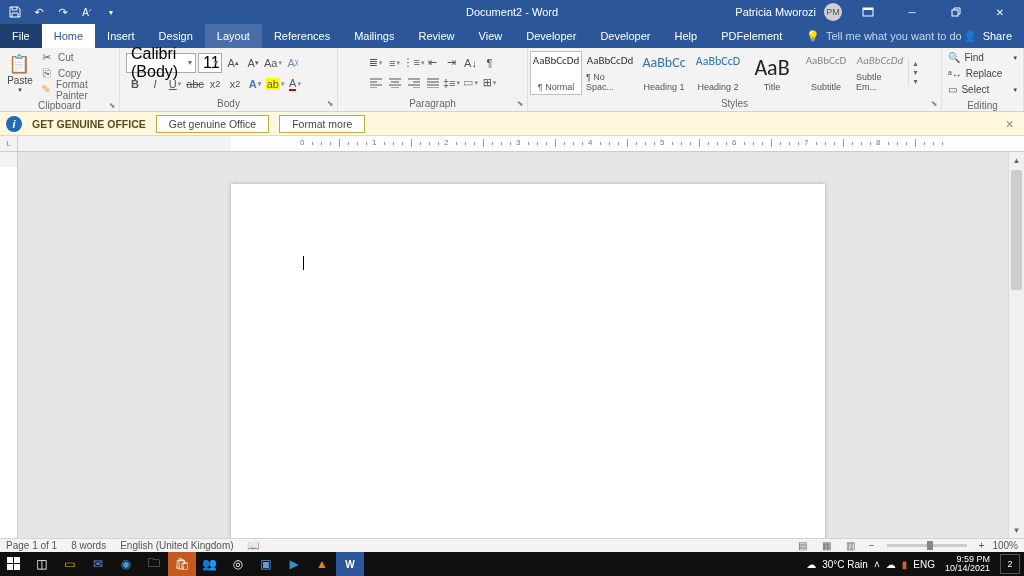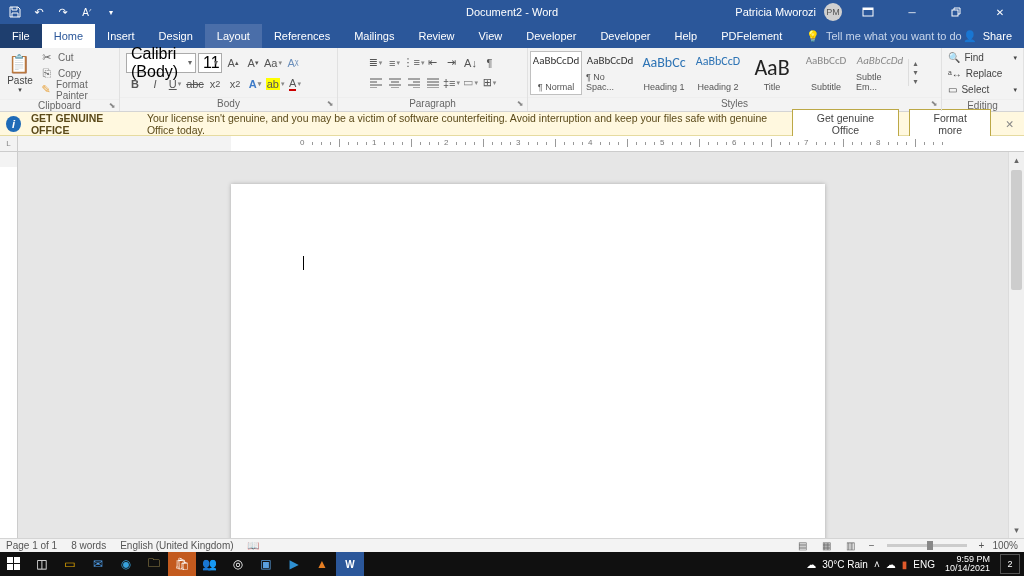--- a/index.html
+++ b/index.html
@@ -320,21 +320,20 @@
           <span style="font-size:7px;margin-left:auto">▾</span>
         </div>
     </div>
     <div class="group-label"><span>Editing</span></div>
   </div>
 </div>
 
 <div class="warning-bar">
   <div class="wi">i</div>
   <b>GET GENUINE OFFICE</b>
-  <span>Your license isn't genuine, and you may be a victim of software counterfeiting. Avoid interruption and keep your files safe with genuine Office today.</span>
   <button class="btn">Get genuine Office</button>
   <button class="btn">Format more</button>
   <div class="close-w">✕</div>
 </div>
 
 <div class="workspace">
   <div style="display:flex;flex-direction:column;flex:1;position:relative">
     <div class="ruler-row">
       <div class="ruler-corner">L</div>
       <div class="ruler-h">

